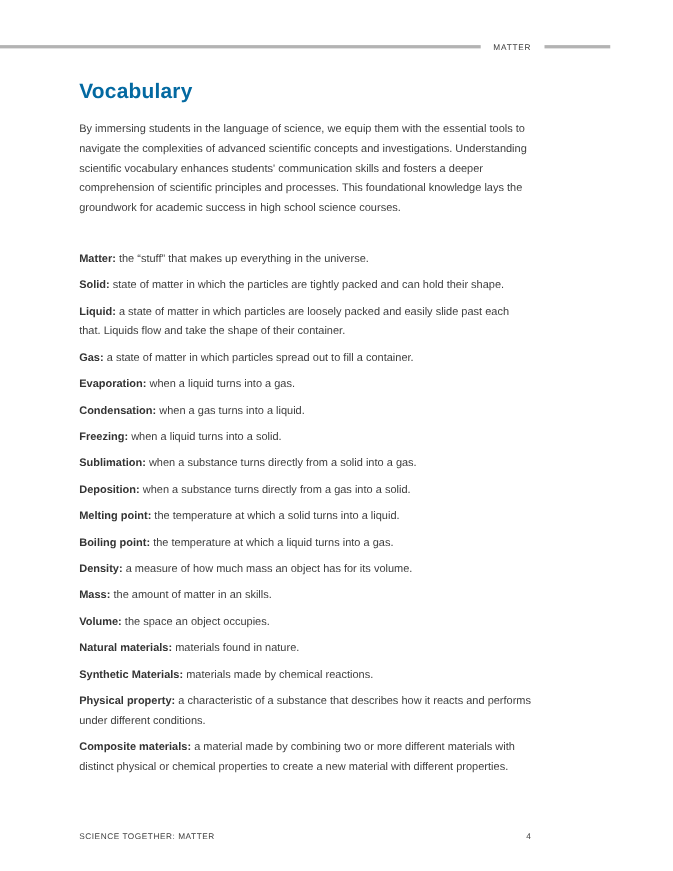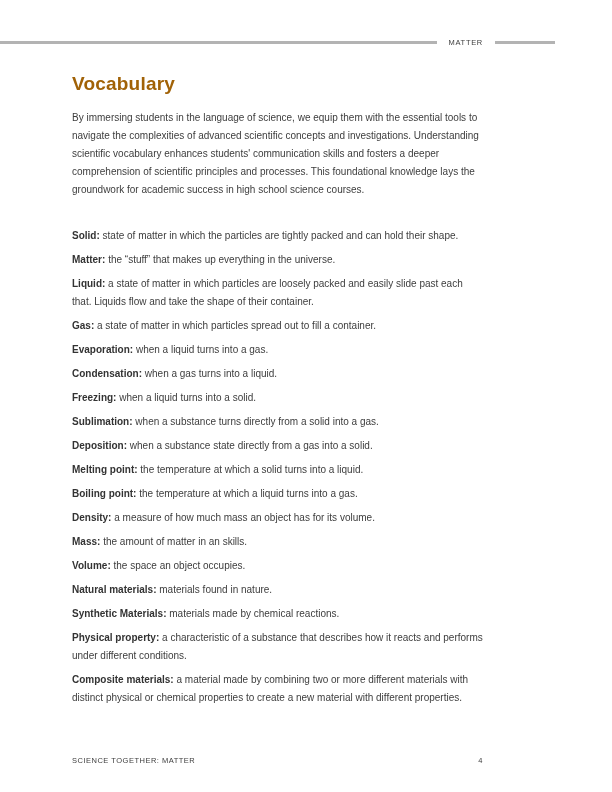--- a/index.html
+++ b/index.html
@@ -45,21 +45,21 @@
   
   .content {
     position: absolute;
     top: 72px;
     left: 72px;
     right: 72px;
   }
   .page-title {
     font-size: 19px;
     font-weight: bold;
-    color: #a16207;
+    color: #0369a1;
     letter-spacing: 0.2px;
     margin: 0 0 13px 0;
     line-height: 24px;
   }
   .intro {
     font-size: 10px;
     line-height: 18px;
     margin: 0 0 28px 0;
     color: #3d3d3d;
   }
@@ -96,37 +96,37 @@
   <div class="header">
     <div class="rule-left"></div>
     <div class="header-label">MATTER</div>
     <div class="rule-right"></div>
   </div>
 
   <div class="content">
     <h1 class="page-title">Vocabulary</h1>
     <p class="intro">By immersing students in the language of science, we equip them with the essential tools to navigate the complexities of advanced scientific concepts and investigations. Understanding scientific vocabulary enhances students' communication skills and fosters a deeper comprehension of scientific principles and processes. This foundational knowledge lays the groundwork for academic success in high school science courses.</p>
     <div class="vocab-list" id="vocab-list">
+  <p class="entry"><strong class="term">Matter:</strong> <span class="definition">the “stuff” that makes up everything in the universe.</span></p>
+
   <p class="entry"><strong class="term">Solid:</strong> <span class="definition">state of matter in which the particles are tightly packed and can hold their shape.</span></p>
-
-  <p class="entry"><strong class="term">Matter:</strong> <span class="definition">the “stuff” that makes up everything in the universe.</span></p>
 
   <p class="entry"><strong class="term">Liquid:</strong> <span class="definition">a state of matter in which particles are loosely packed and easily slide past each that. Liquids flow and take the shape of their container.</span></p>
 
   <p class="entry"><strong class="term">Gas:</strong> <span class="definition">a state of matter in which particles spread out to fill a container.</span></p>
 
   <p class="entry"><strong class="term">Evaporation:</strong> <span class="definition">when a liquid turns into a gas.</span></p>
 
   <p class="entry"><strong class="term">Condensation:</strong> <span class="definition">when a gas turns into a liquid.</span></p>
 
   <p class="entry"><strong class="term">Freezing:</strong> <span class="definition">when a liquid turns into a solid.</span></p>
 
   <p class="entry"><strong class="term">Sublimation:</strong> <span class="definition">when a substance turns directly from a solid into a gas.</span></p>
 
-  <p class="entry"><strong class="term">Deposition:</strong> <span class="definition">when a substance state directly from a gas into a solid.</span></p>
+  <p class="entry"><strong class="term">Deposition:</strong> <span class="definition">when a substance turns directly from a gas into a solid.</span></p>
 
   <p class="entry"><strong class="term">Melting point:</strong> <span class="definition">the temperature at which a solid turns into a liquid.</span></p>
 
   <p class="entry"><strong class="term">Boiling point:</strong> <span class="definition">the temperature at which a liquid turns into a gas.</span></p>
 
   <p class="entry"><strong class="term">Density:</strong> <span class="definition">a measure of how much mass an object has for its volume.</span></p>
 
   <p class="entry"><strong class="term">Mass:</strong> <span class="definition">the amount of matter in an skills.</span></p>
 
   <p class="entry"><strong class="term">Volume:</strong> <span class="definition">the space an object occupies.</span></p>

